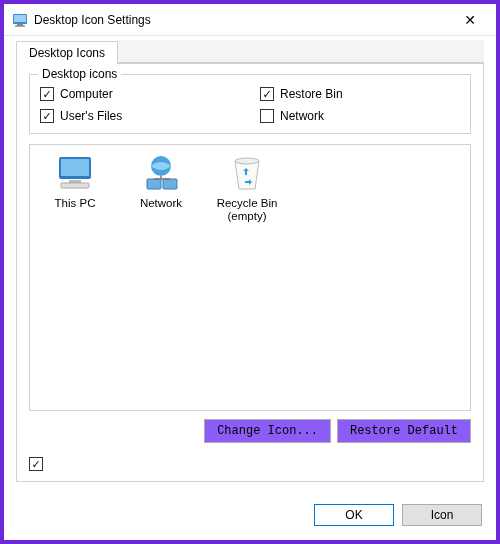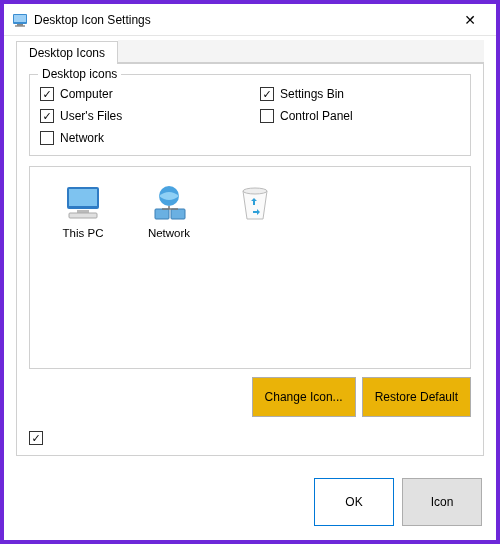--- a/index.html
+++ b/index.html
@@ -103,21 +103,21 @@
     display: inline-flex;
     align-items: center;
     justify-content: center;
     font-size: 11px;
     line-height: 1;
     cursor: pointer;
   }
   .icon-preview {
     border: 1px solid #d0d0d0;
     flex: 1;
-    padding: 12px;
+    padding: 4px;
     display: flex;
     flex-wrap: wrap;
     align-content: flex-start;
     gap: 4px;
   }
   .icon-cell {
     width: 82px;
     display: flex;
     flex-direction: column;
     align-items: center;
@@ -135,43 +135,43 @@
     max-width: 80px;
     word-wrap: break-word;
   }
   .btn-row {
     display: flex;
     justify-content: flex-end;
     gap: 6px;
     margin-top: 8px;
   }
   .btn {
-    background: #eab308;
+    background: #8b5cf6;
     border: 1px solid #adadad;
-    padding: 12px 12px;
-    font-size: 12px;
-    font-family: Liberation Sans, sans-serif;
+    padding: 4px 12px;
+    font-size: 12px;
+    font-family: Liberation Mono, monospace;
     cursor: pointer;
     min-width: 96px;
   }
   .allow-row {
     margin-top: 14px;
     display: flex;
     align-items: center;
     gap: 6px;
   }
   .dialog-buttons {
     display: flex;
     justify-content: flex-end;
     gap: 8px;
     padding: 10px 14px 14px 14px;
   }
   .dlg-btn {
     min-width: 80px;
-    padding: 16px 10px;
+    padding: 3px 10px;
     font-size: 12px;
     font-family: inherit;
     background: #e1e1e1;
     border: 1px solid #adadad;
     cursor: pointer;
   }
   .dlg-btn.primary {
     border: 1.5px solid #0078d7;
     background: #fff;
   }
@@ -203,29 +203,25 @@
 
       <div class="group">
         <div class="group-label">Desktop icons</div>
         <div class="check-grid">
           <div class="check-item">
             <span class="chkbox">✓</span>
             <span>Computer</span>
           </div>
           <div class="check-item">
             <span class="chkbox">✓</span>
-            <span>Settings Bin</span>
+            <span>Restore Bin</span>
           </div>
           <div class="check-item">
             <span class="chkbox">✓</span>
             <span>User's Files</span>
-          </div>
-          <div class="check-item">
-            <span class="chkbox"></span>
-            <span>Control Panel</span>
           </div>
           <div class="check-item">
             <span class="chkbox"></span>
             <span>Network</span>
           </div>
         </div>
       </div>
 
       <div class="icon-preview">
 
@@ -259,20 +255,21 @@
 
         <div class="icon-cell">
           <span class="icon-img">
             <svg viewBox="0 0 44 40" width="44" height="40">
               <path d="M10 8 L34 8 L30 36 L14 36 Z" fill="#fafafa" stroke="#bbb"></path>
               <ellipse cx="22" cy="8" rx="12" ry="3" fill="#eee" stroke="#bbb"></ellipse>
               <path d="M18 18 l3 -3 l3 3 l-2 0 l0 4 l-2 0 l0 -4 z" fill="#2e9fd8"></path>
               <path d="M24 26 l3 3 l-3 3 l0 -2 l-4 0 l0 -2 l4 0 z" fill="#2e9fd8"></path>
             </svg>
           </span>
+          <span class="icon-label">Recycle Bin (empty)</span>
         </div>
 
       </div>
 
       <div class="btn-row">
         <button class="btn">Change Icon...</button>
         <button class="btn">Restore Default</button>
       </div>
 
       <div class="allow-row">

